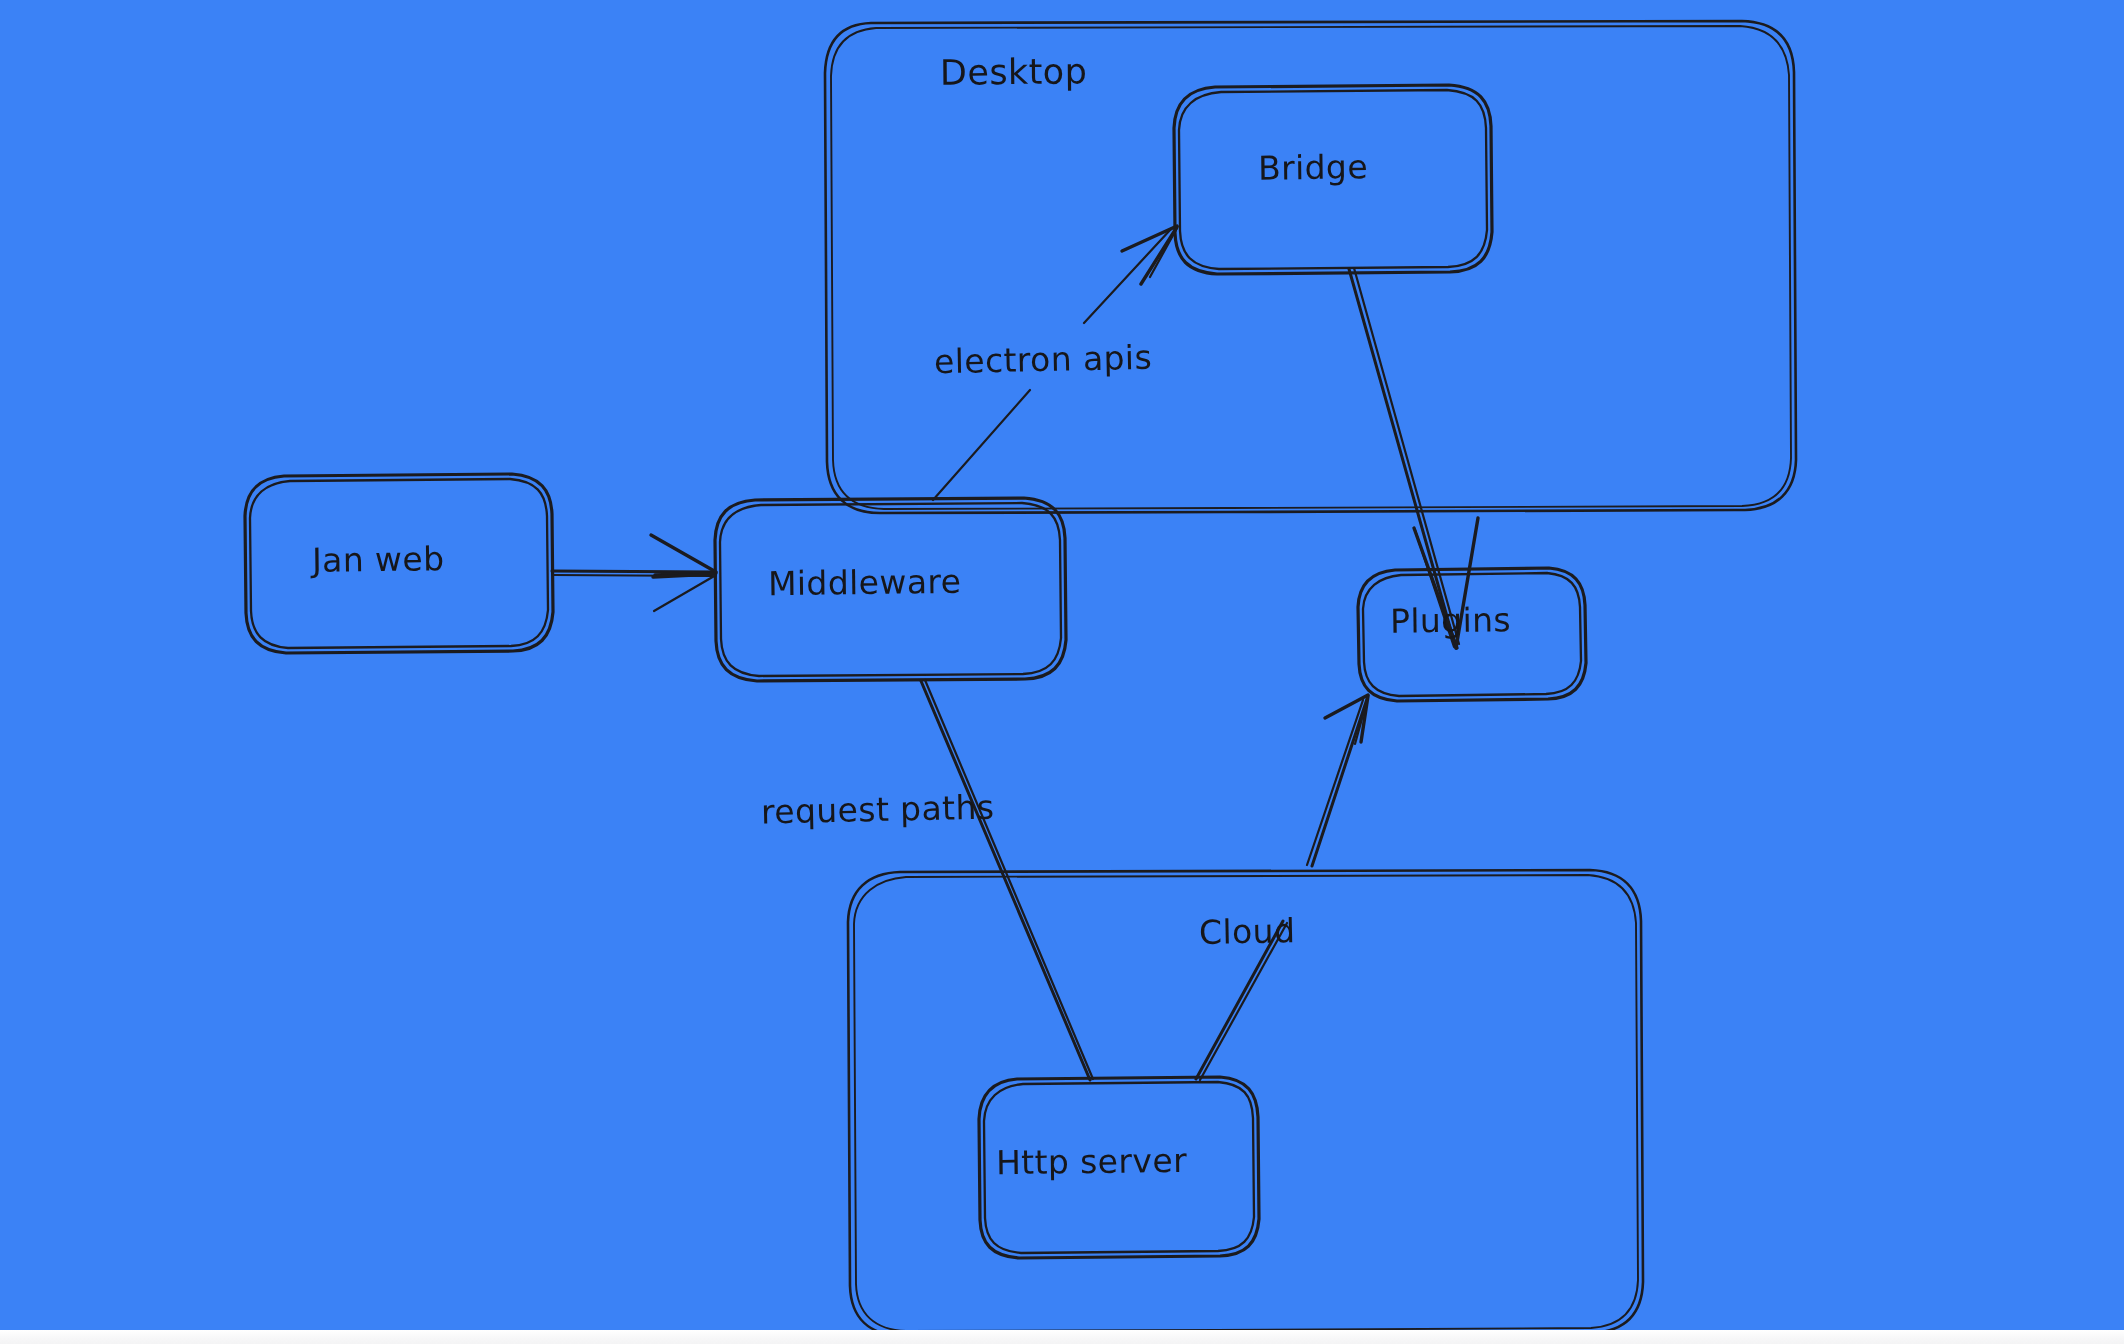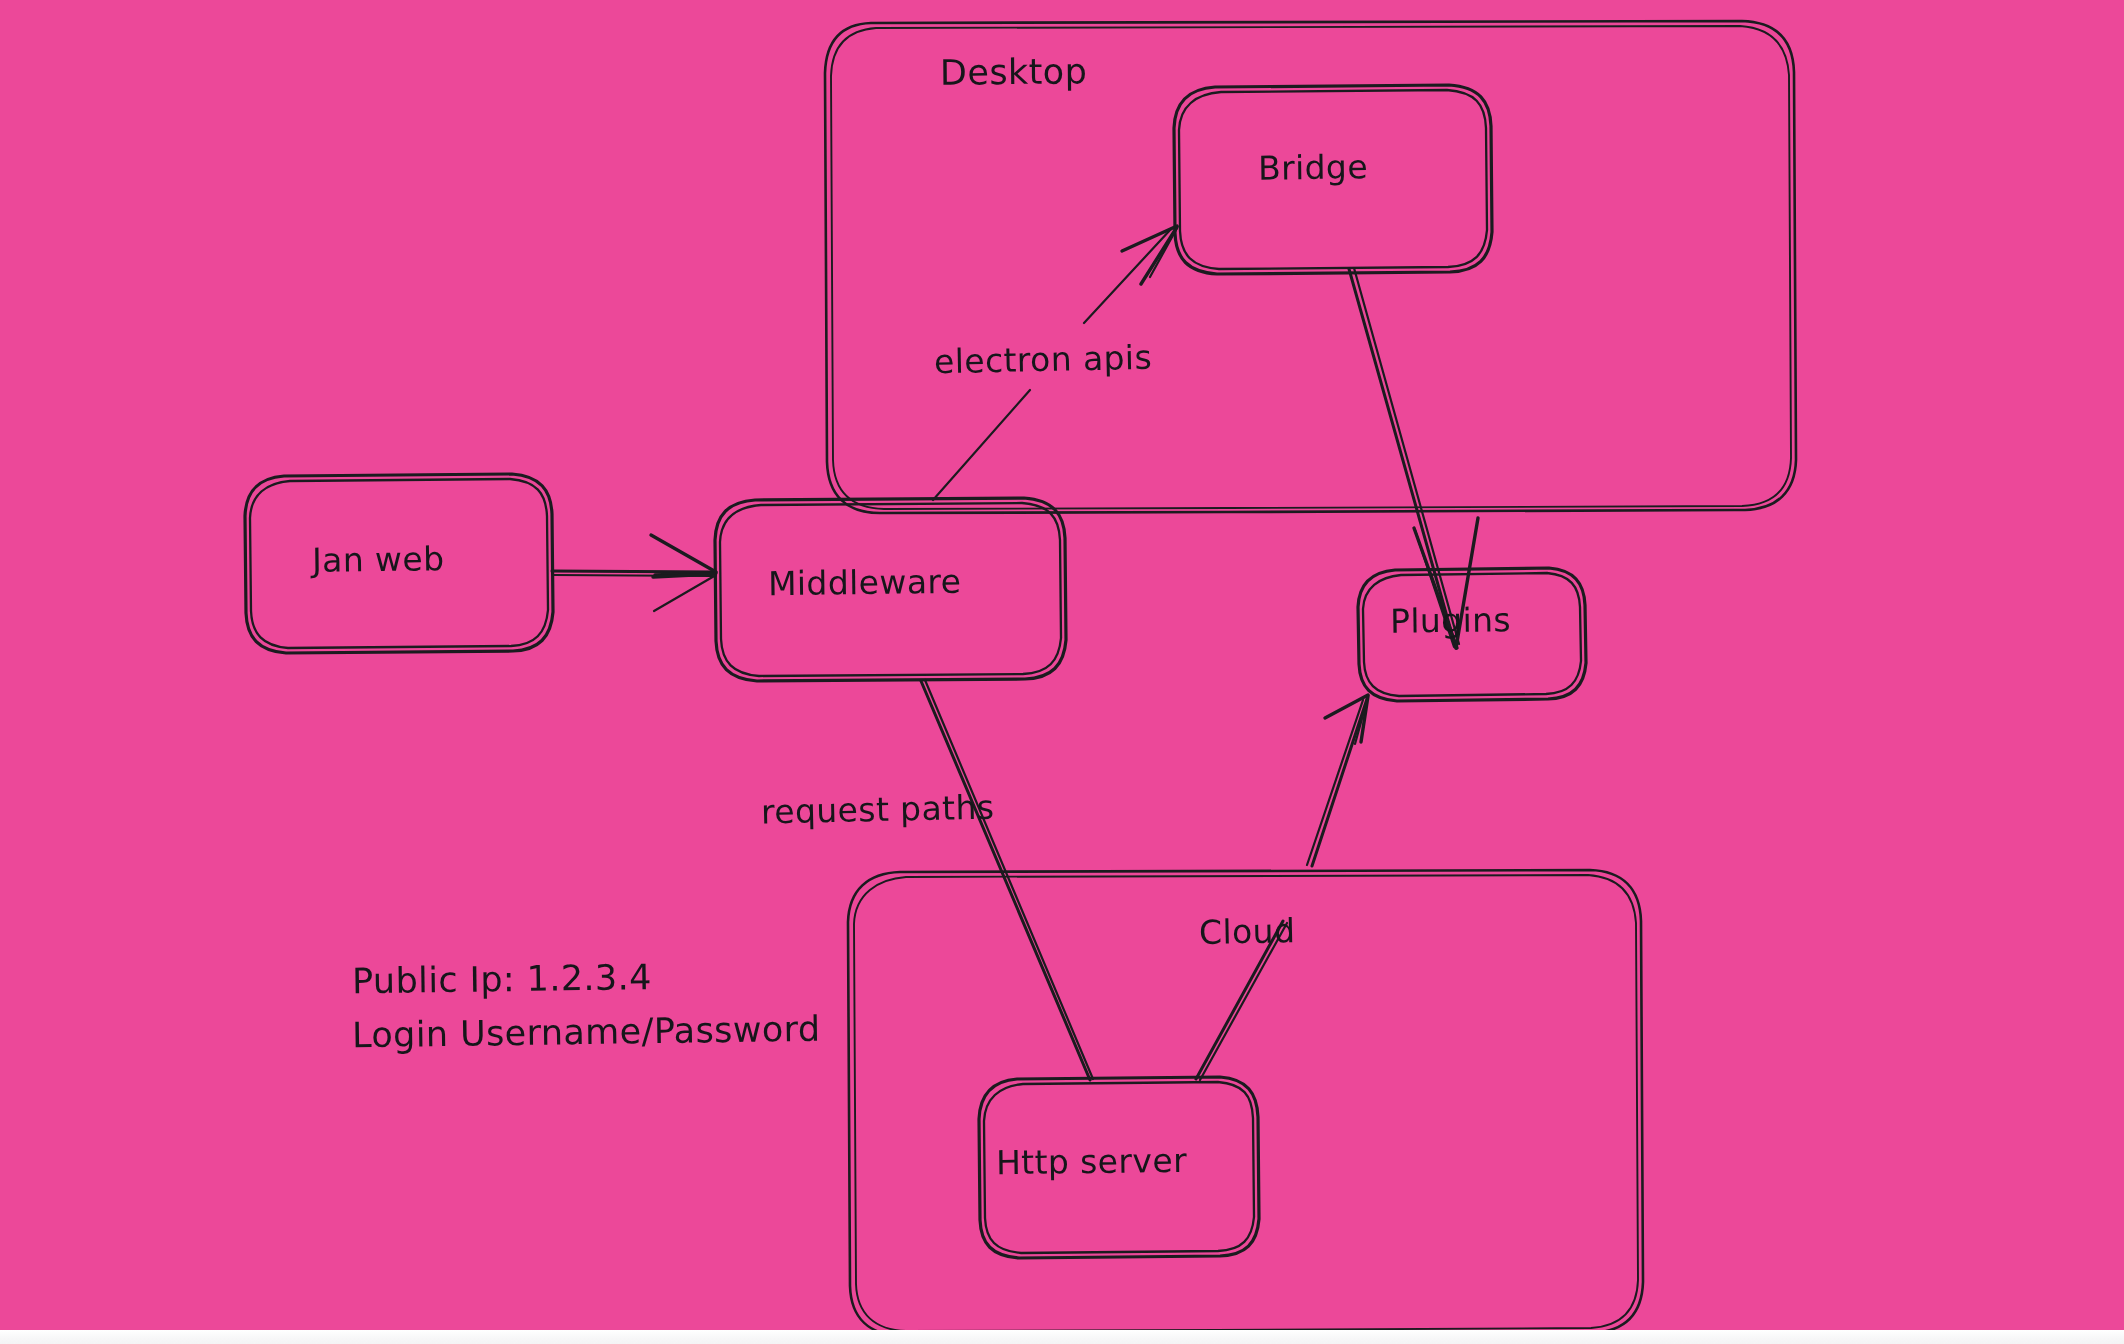--- a/index.html
+++ b/index.html
@@ -11,21 +11,21 @@
   body {
     width: 2124px;
     height: 1344px;
     overflow: hidden;
     font-family: "DejaVu Sans", sans-serif;
   }
   #canvas {
     position: relative;
     width: 2124px;
     height: 1344px;
-    background: #ec4899;
+    background: #3b82f6;
   }
   #bottom-strip {
     position: absolute;
     left: 0;
     bottom: 0;
     width: 2124px;
     height: 14px;
     background: linear-gradient(to bottom, #ffffff 0%, #f7f7f8 60%, #f4f4f5 100%);
   }
   svg.layer {
@@ -242,20 +242,16 @@
   <div class="dg-text node-label" style="left:1258px; top:148px;">Bridge</div>
 
   <div class="dg-text node-label" style="left:1390px; top:601px;">Plugins</div>
 
   <div class="dg-text node-label" style="left:996px; top:1142px;">Http server</div>
 
   <div class="dg-text edge-label" style="left:934px; top:340px;">electron apis</div>
 
   <div class="dg-text edge-label" style="left:761px; top:790px;">request paths</div>
 
-  <div class="note-block">
-    <span class="dg-text note-line">Public Ip: 1.2.3.4</span>
-    <span class="dg-text note-line">Login Username/Password</span>
-  </div>
 
   <div id="bottom-strip"></div>
 
 </div>
 
 </body></html>

